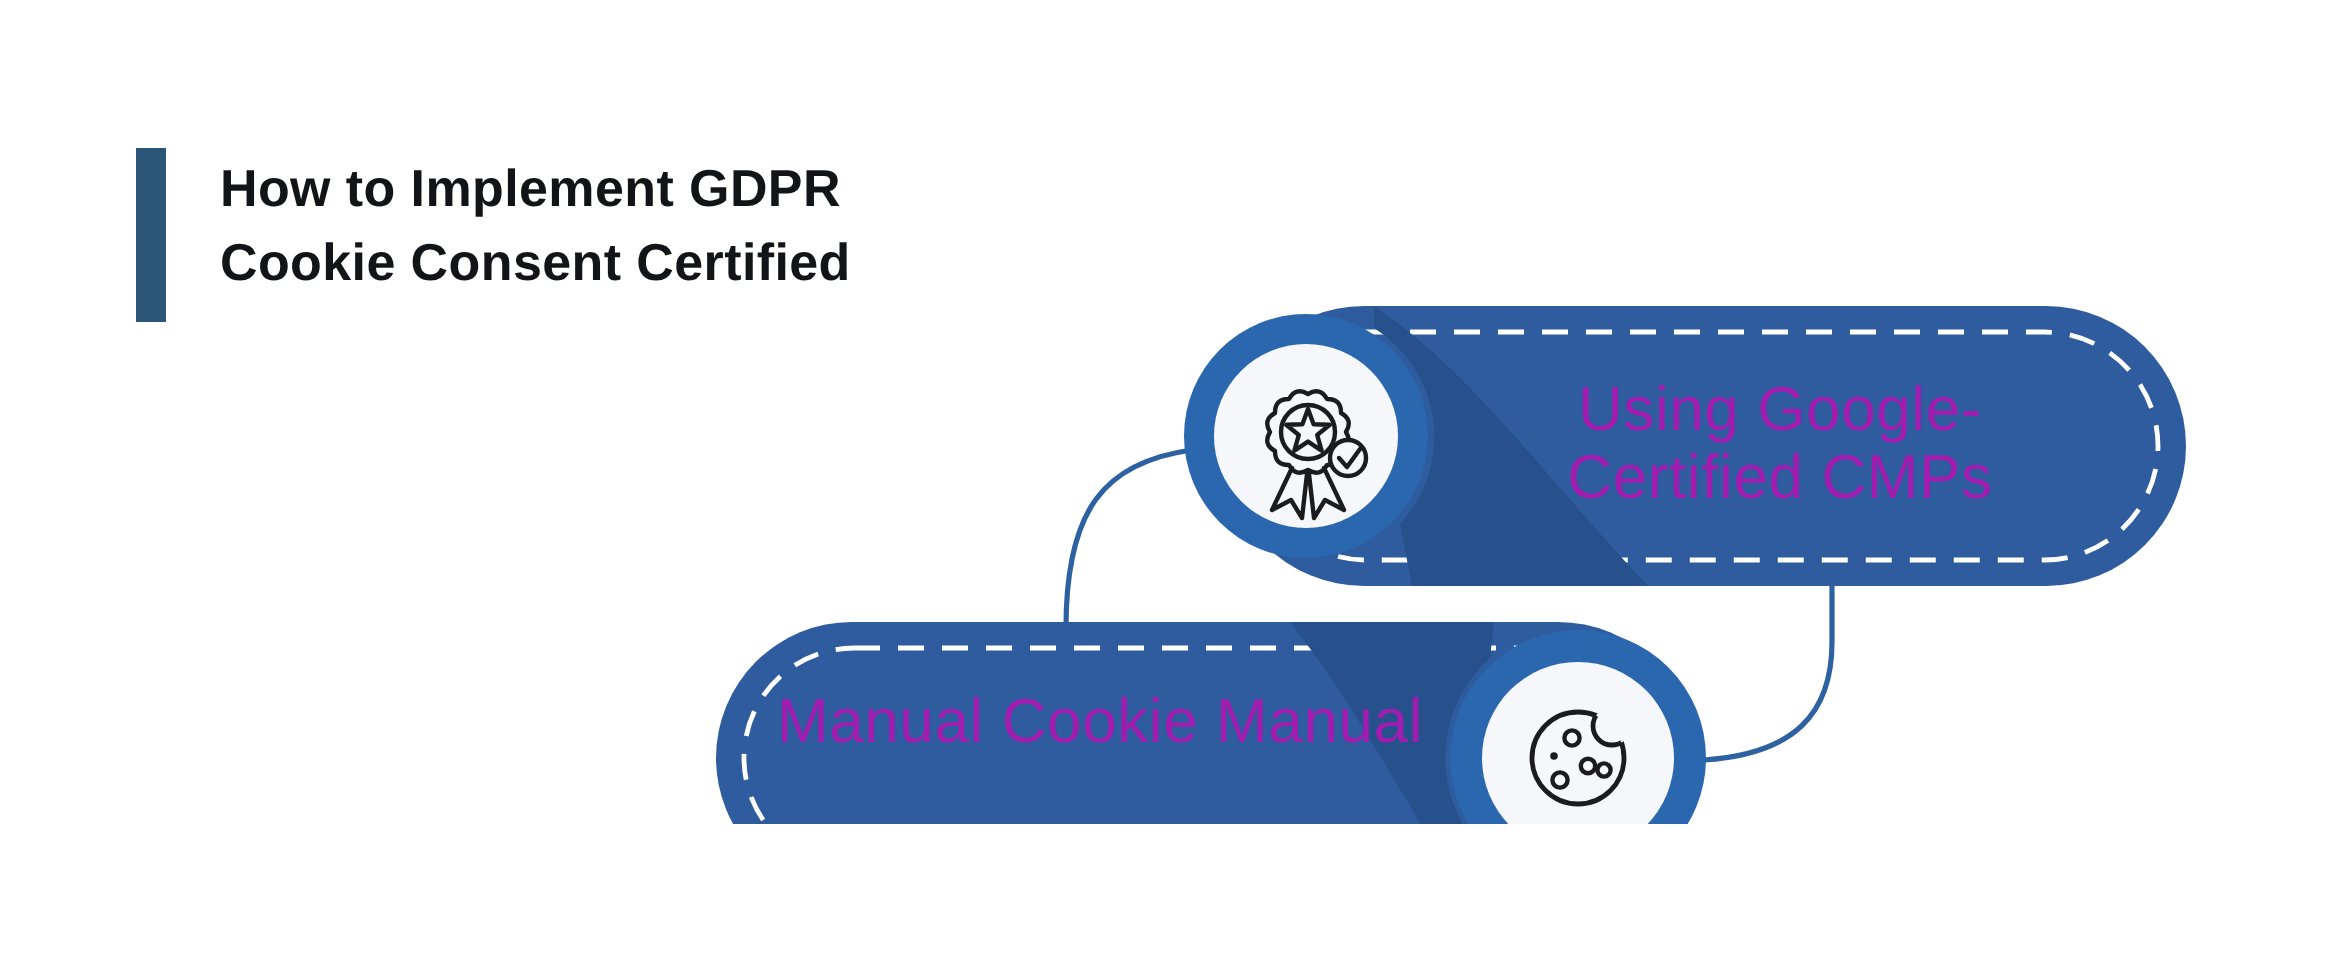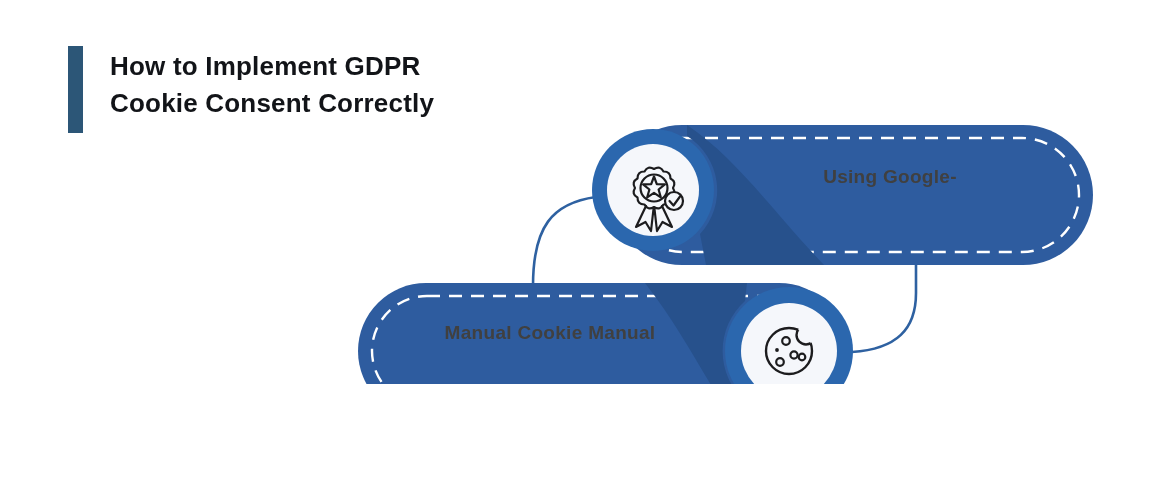--- a/index.html
+++ b/index.html
@@ -1,39 +1,39 @@
 <!DOCTYPE html>
 <html><head>
 <meta charset="utf-8">
 <style>
   html,body{margin:0;padding:0;background:#ffffff;}
   .canvas{
     position:relative;width:1170px;height:384px;background:#ffffff;
-    font-family:"Liberation Sans","DejaVu Sans",sans-serif;overflow:hidden;
+    font-family:"Liberation Sans","DejaVu Sans",sans-serif;overflow:hidden;margin-top:28px;
   }
   .title-block{position:absolute;left:68px;top:46px;display:flex;align-items:stretch;}
   .accent-bar{width:15px;height:87px;background:#2C5677;flex:0 0 auto;}
   .title-text{margin-left:27px;padding-top:2px;color:#121418;font-weight:700;
     font-size:26px;line-height:37px;letter-spacing:.2px;white-space:nowrap;}
   svg.diagram{position:absolute;left:0;top:0;}
-  .pill-label{position:absolute;color:#404040;font-weight:700;text-align:center;
-    font-size:19px;line-height:34px;letter-spacing:.3px;}
+  .pill-label{position:absolute;color:#a21caf;font-weight:400;text-align:center;
+    font-size:31px;line-height:34px;letter-spacing:.3px;}
   .pill-label.top{left:700px;top:160px;width:380px;}
   .pill-label.bottom{left:380px;top:316px;width:340px;}
 </style>
 </head>
 <body>
 
 <div class="canvas">
 
   <div class="title-block">
     <div class="accent-bar"></div>
     <div class="title-text">
       <div>How to Implement GDPR</div>
-      <div>Cookie Consent Correctly</div>
+      <div>Cookie Consent Certified</div>
     </div>
   </div>
 
   <svg class="diagram" width="1170" height="480" viewBox="0 0 1170 480">
     <defs>
       <clipPath id="cpTop">
           <rect x="612" y="125" width="481" height="140" rx="70" ry="70"></rect>
         </clipPath>
       <clipPath id="cpBot">
           <rect x="358" y="283" width="489" height="136" rx="68" ry="68"></rect>
@@ -79,19 +79,20 @@
           <circle cx="780" cy="362" r="3.8"></circle>
           <circle cx="802" cy="357" r="3.3"></circle>
         </g>
         <circle cx="777" cy="350" r="1.9" fill="#1C1C1E"></circle>
       </g>
     </g>
   </svg>
 
   <div class="pill-label top">
     <div>Using Google-</div>
+    <div>Certified CMPs</div>
   </div>
 
   <div class="pill-label bottom">
     <div>Manual Cookie Manual</div>
   </div>
 
 </div>
 
 </body></html>

